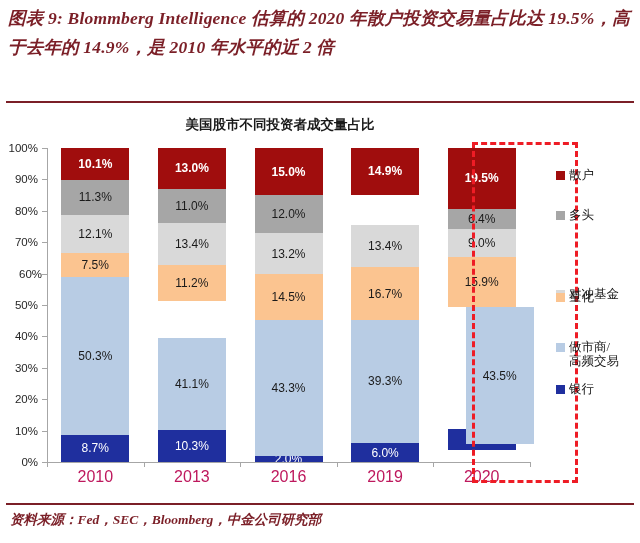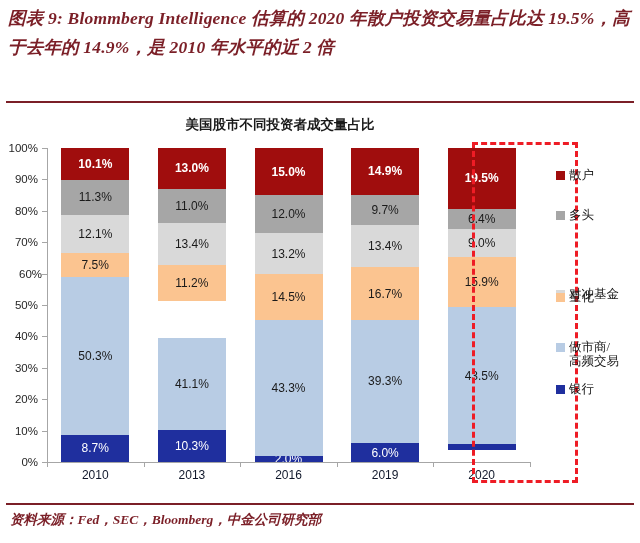--- a/index.html
+++ b/index.html
@@ -96,22 +96,22 @@
     width: 1px;
     height: 5px;
     background: #a6a6a6;
   }
 
   .xtick-label {
     position: absolute;
     top: 468px;
     width: 96px;
     text-align: center;
-    font-size: 12px;
-    color: #0f172a;
+    font-size: 16px;
+    color: #be185d;
   }
 
   
   .bar {
     position: absolute;
     bottom: 0;
     width: 68px;
   }
 
   .seg {
@@ -310,32 +310,29 @@
         </div>
         <div class="seg" style="bottom: 18.84px; height: 123.402px; background: rgb(184, 204, 228);">
           <span class="seg-label">39.3%</span>
         </div>
         <div class="seg" style="bottom: 142.242px; height: 52.438px; background: rgb(251, 196, 144);">
           <span class="seg-label">16.7%</span>
         </div>
         <div class="seg" style="bottom: 194.68px; height: 42.076px; background: rgb(217, 217, 217);">
           <span class="seg-label">13.4%</span>
         </div>
-        <div class="seg" style="bottom: 236.756px; height: 30.458px; background: rgb(166, 166, 166);">
-          <span class="seg-label">9.7%</span>
-        </div>
         <div class="seg" style="bottom: 267.214px; height: 46.786px; background: rgb(160, 13, 13);">
           <span class="seg-label white">14.9%</span>
         </div>
       </div>
       <div class="bar" style="left: 400.7px; height: 314px;">
         <div class="seg" style="bottom: 12px; height: 21px; background: rgb(31, 47, 158);">
           <span class="seg-label white-plain">5.8%</span>
         </div>
-        <div class="seg" style="bottom: 18.212px; height: 136.59px; background: rgb(184, 204, 228);">
+        <div class="seg" style="bottom: 18.212px; height: 136.59px; background: rgb(184, 204, 228); margin-left: 18px;">
           <span class="seg-label">43.5%</span>
         </div>
         <div class="seg" style="bottom: 154.802px; height: 49.926px; background: rgb(251, 196, 144);">
           <span class="seg-label">15.9%</span>
         </div>
         <div class="seg" style="bottom: 204.728px; height: 28.26px; background: rgb(217, 217, 217);">
           <span class="seg-label">9.0%</span>
         </div>
         <div class="seg" style="bottom: 232.988px; height: 20.096px; background: rgb(166, 166, 166);">
           <span class="seg-label">6.4%</span>

